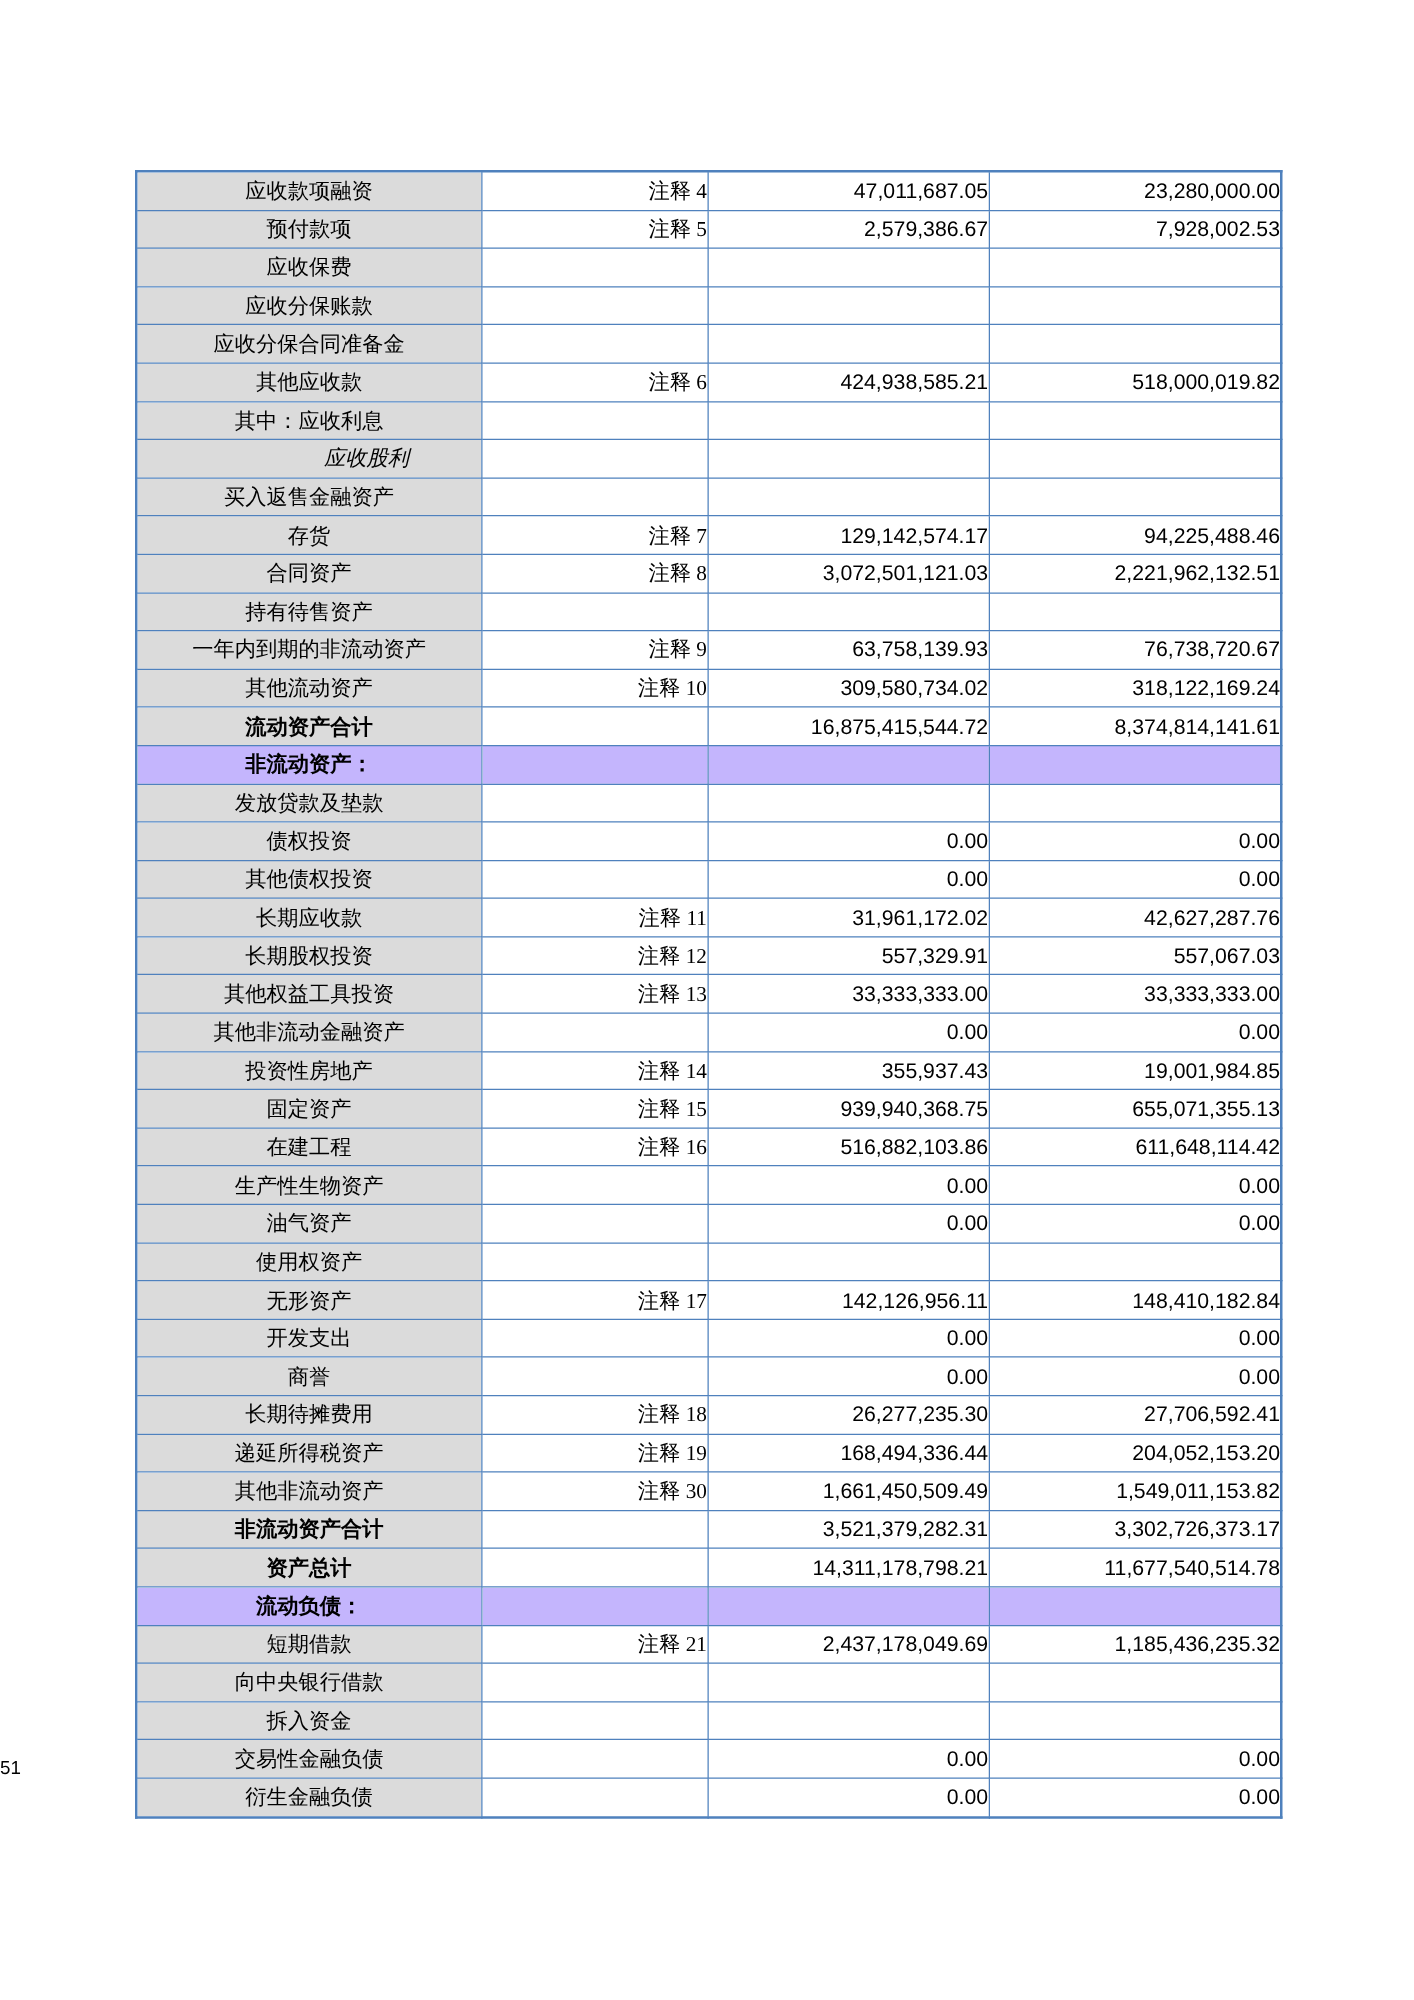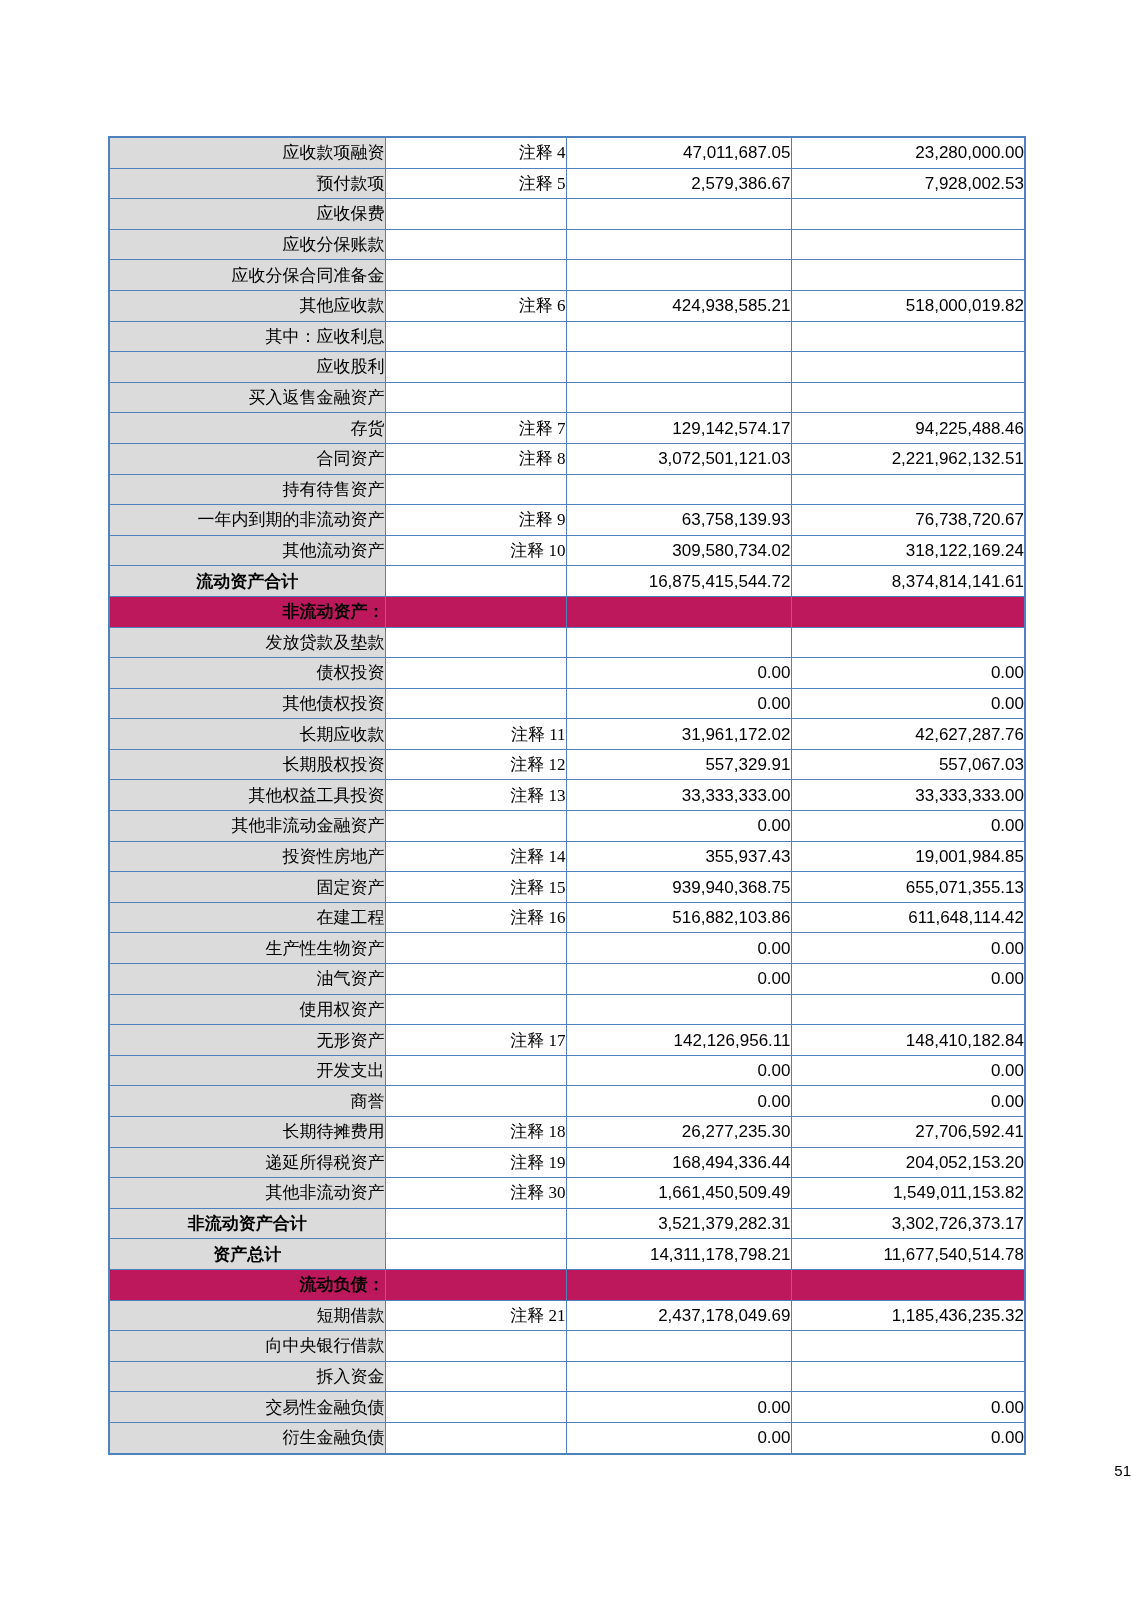--- a/index.html
+++ b/index.html
@@ -31,51 +31,51 @@
     height: 29.6px;
     padding: 0;
     vertical-align: middle;
     white-space: nowrap;
     overflow: hidden;
     font-size: 17px;
     line-height: 1;
   }
   .cell-label {
     background: #dbdbdb;
-    text-align: right;
+    text-align: center;
     padding-left: 7px;
   }
   .cell-note {
     text-align: right;
     font-size: 16px;
   }
   .cell-value {
     text-align: right;
     padding-right: 10px;
     font-size: 16px;
     font-family: "Liberation Sans", "DejaVu Sans", sans-serif;
   }
   .cell-note { font-family: "Liberation Serif", "DejaVu Serif", serif; }
   
-  tr.row-subitem .cell-label { padding-left: 92px; }
+  tr.row-subitem .cell-label { padding-left: 92px; font-style: italic; }
   
   tr.row-total .cell-label {
     text-align: center;
     padding-left: 0;
     font-weight: bold;
   }
   
-  tr.row-section td { background: #be185d; }
+  tr.row-section td { background: #c4b5fd; }
   tr.row-section .cell-label { font-weight: bold; }
   .page-number {
     position: absolute;
-    top: 1462px;
+    top: 1406px;
     left: 0;
     width: 1131px;
-    text-align: right;
+    text-align: left;
     font-size: 15px;
     font-family: "Liberation Sans", "DejaVu Sans", sans-serif;
   }
 </style>
 </head>
 <body>
 
 <div class="sheet-table-wrap">
   <table class="balance-sheet">
     <colgroup>

